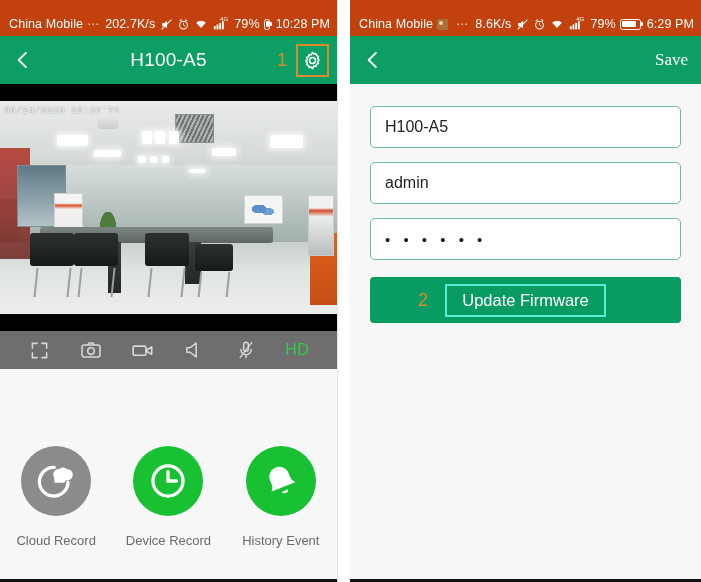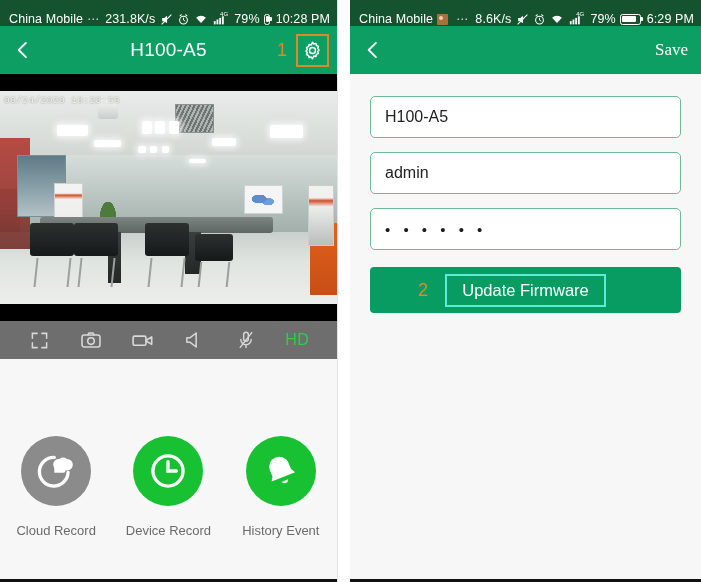--- a/index.html
+++ b/index.html
@@ -28,22 +28,22 @@
     background: #f7f7f7;
     overflow: hidden;
     box-sizing: border-box;
   }
   .phone-left  { width: 338px; border-right: 1px solid #e3e3e3; }
   .phone-gap   { width: 12px; background: #ffffff; }
   .phone-right { width: 351px; }
 
   
   .statusbar {
-    height: 26px;
-    background: #14532d;
+    height: 36px;
+    background: #c2410c;
     color: #ffffff;
     display: flex;
     align-items: center;
     font-size: 12.5px;
     letter-spacing: .1px;
     box-sizing: border-box;
     padding: 12px 7px 0 9px;
     white-space: nowrap;
   }
   .sb-carrier { font-size: 12.5px; }
@@ -379,21 +379,21 @@
 <body>
 
 <div class="stage">
 
   <div class="phone phone-left">
 
     <div class="statusbar">
       <span class="sb-carrier">China Mobile</span>
       <span class="sb-dots">⋯</span>
       <span style="flex:1"></span>
-      <span class="sb-speed">231.8K/s</span>
+      <span class="sb-speed">202.7K/s</span>
       <span class="sb-icons">
         <svg width="13" height="13" viewBox="0 0 24 24">
           <path d="M4 9v6h4l5 4V5L8 9H4z" fill="#fff"></path>
           <line x1="3" y1="21" x2="21" y2="3" stroke="#fff" stroke-width="2"></line>
         </svg>
         <svg width="13" height="13" viewBox="0 0 24 24">
           <circle cx="12" cy="13" r="7.2" fill="none" stroke="#fff" stroke-width="1.9"></circle>
           <path d="M12 9.5V13l2.6 1.8" stroke="#fff" stroke-width="1.7" fill="none" stroke-linecap="round"></path>
           <path d="M5.5 5.2L8 3.2M18.5 5.2L16 3.2" stroke="#fff" stroke-width="1.9" stroke-linecap="round"></path>
         </svg>

